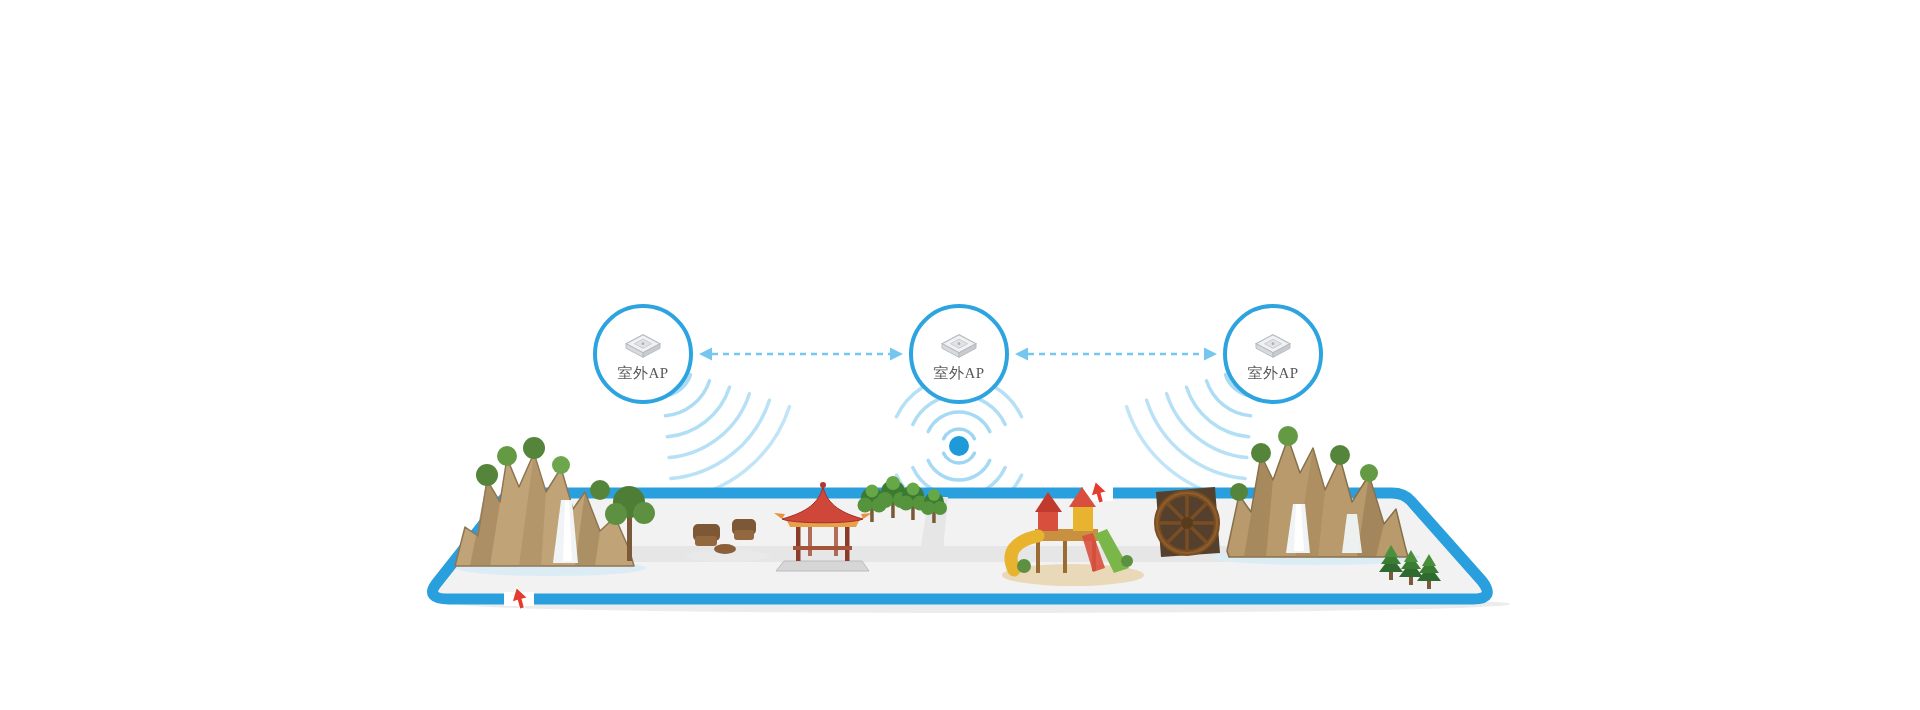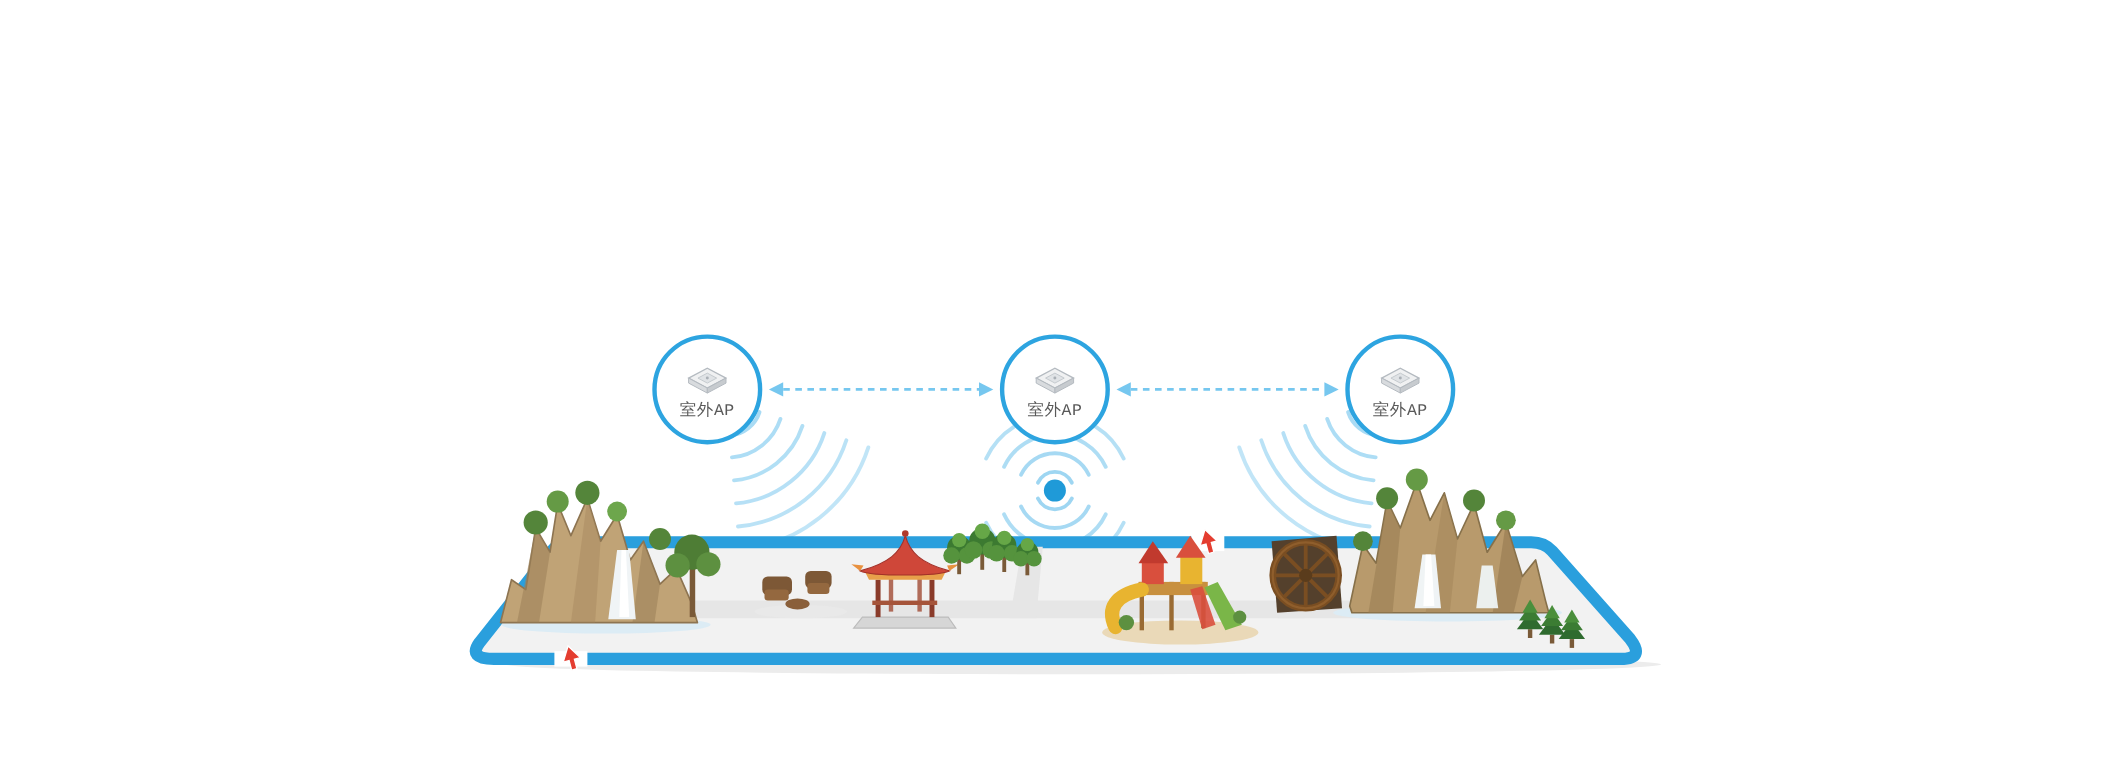--- a/index.html
+++ b/index.html
@@ -1,17 +1,17 @@
 <!DOCTYPE html>
 <html><head>
 <meta charset="utf-8">
 <style>
   html,body{margin:0;padding:0;background:#ffffff;}
   .canvas{position:relative;width:1613px;height:710px;background:#ffffff;overflow:hidden;
-          font-family:Liberation Mono, monospace;}
+          font-family:Liberation Serif, serif;}
   .scene-svg{position:absolute;left:0;top:0;display:block;}
   .ap-node{position:absolute;width:100px;height:100px;box-sizing:border-box;
            border:4px solid #2da4e0;border-radius:50%;background:#fff;
            display:flex;flex-direction:column;align-items:center;justify-content:center;z-index:5;}
   .ap-device{display:block;margin-top:2px;}
   .ap-label{font-size:15px;color:#595959;line-height:1;margin-top:3px;letter-spacing:.5px;}
 </style>
 </head>
 <body>
 

